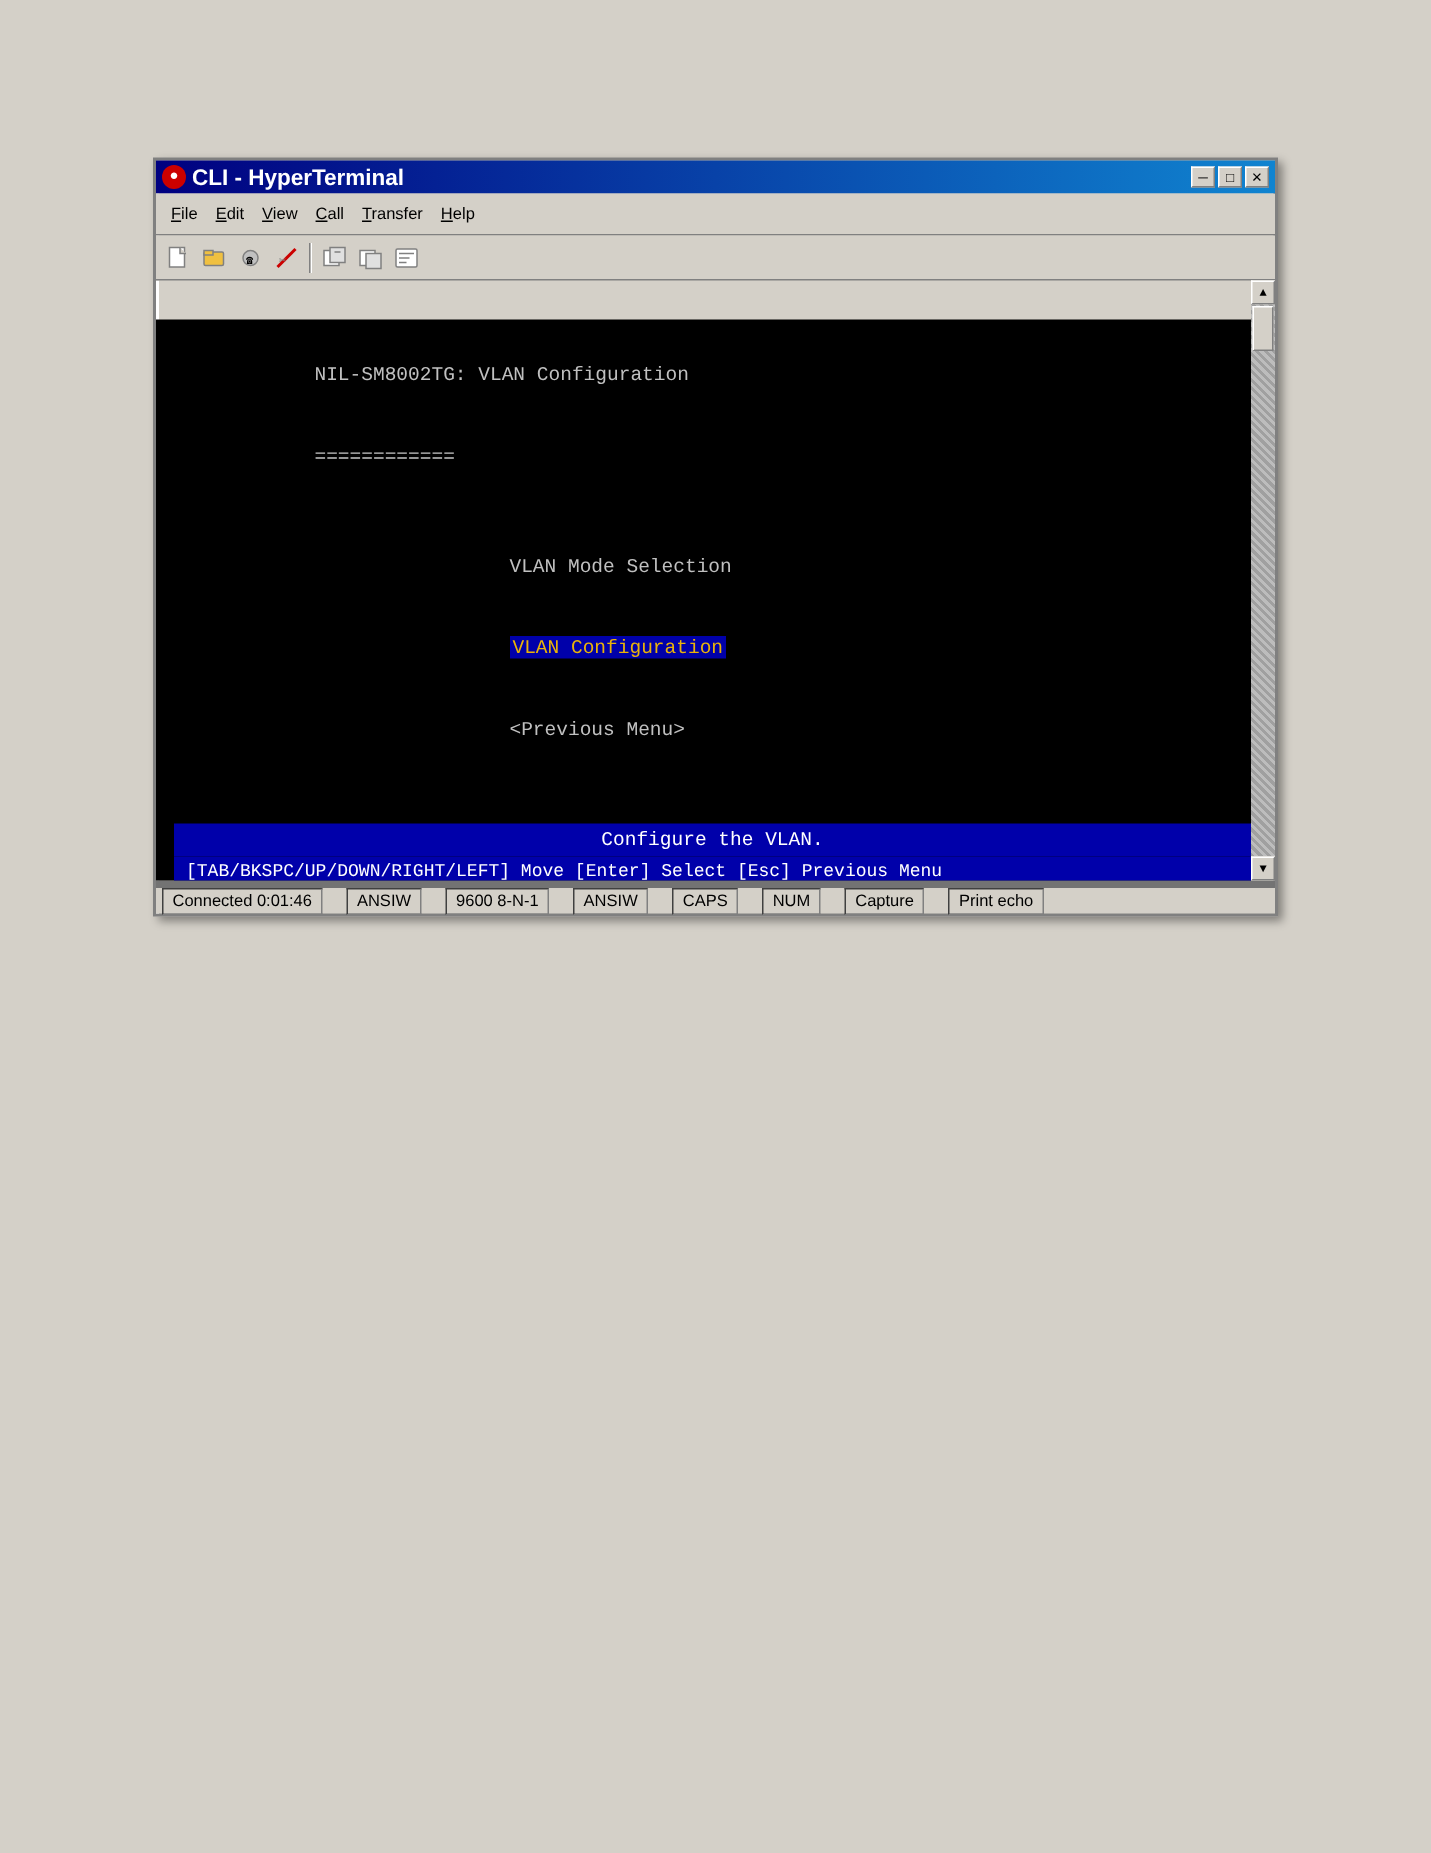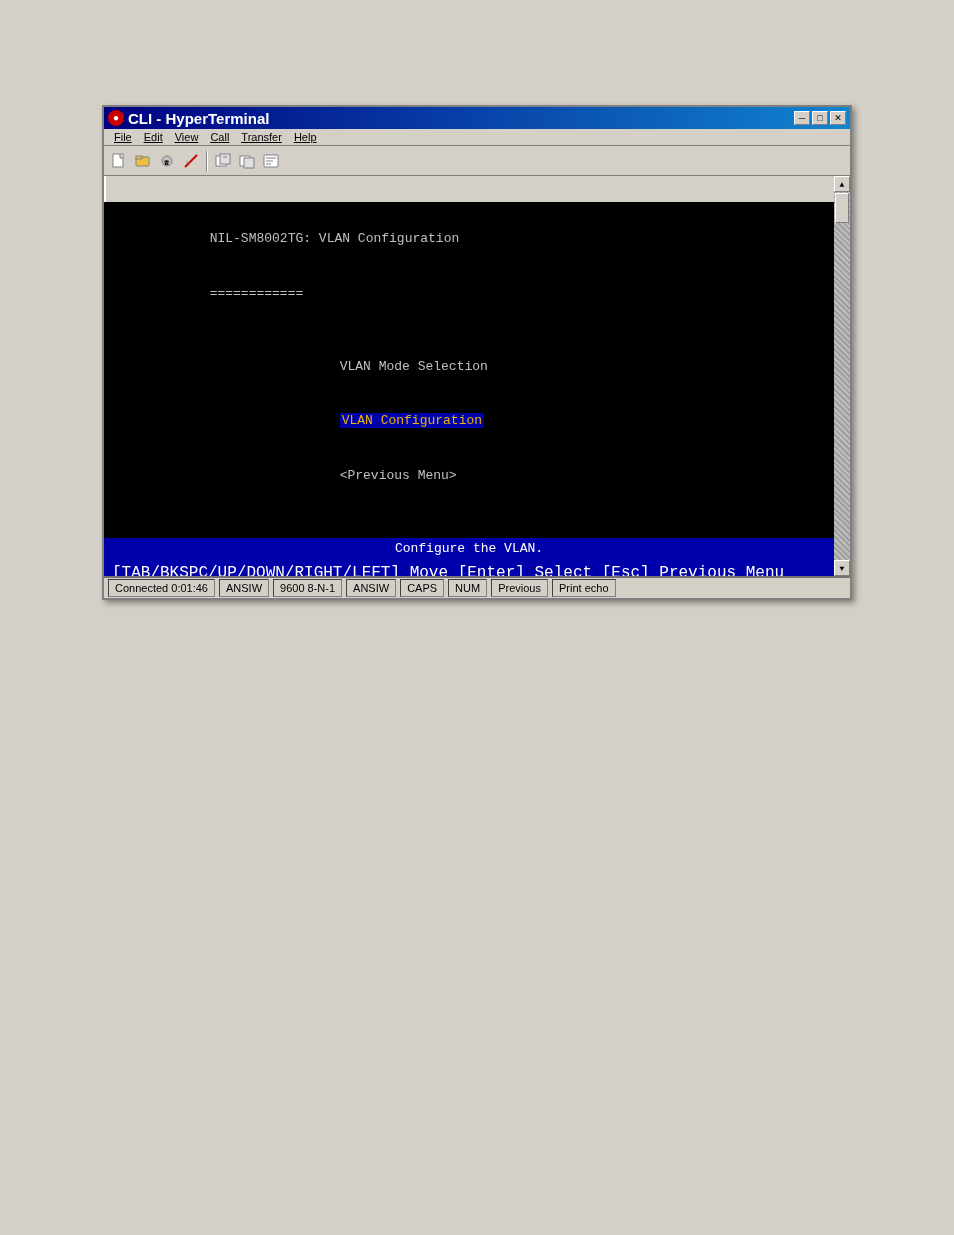--- a/index.html
+++ b/index.html
@@ -74,26 +74,25 @@
       font-size: 9px;
       cursor: pointer;
       font-family: 'Marlett', 'Arial', sans-serif;
       color: #000;
     }
     .title-btn.close-btn {
       background: #d4d0c8;
     }
     .menu-bar {
       background: #d4d0c8;
-      height: 17px;
+      height: 28px;
       display: flex;
       align-items: center;
       padding: 0 4px;
       border-bottom: 1px solid #808080;
-      text-decoration: underline;
     }
     .menu-item {
       font-size: 11px;
       font-family: 'Tahoma', 'Arial', sans-serif;
       padding: 2px 6px;
       cursor: pointer;
       color: #000;
     }
     .menu-item span {
       text-decoration: underline;
@@ -148,36 +147,36 @@
       white-space: pre;
     }
     .term-highlight {
       background: #0000aa;
       color: #eab308;
       padding: 0 2px;
     }
     .term-status-bar {
       position: absolute;
       bottom: 0;
-      left: 0;
+      left: 12px;
       right: 0;
       height: 38px;
     }
     .term-info-line {
       background: #0000aa;
       color: #ffffff;
       font-size: 13px;
       padding: 2px 8px;
       text-align: center;
       line-height: 1.4;
     }
     .term-nav-line {
       background: #0000aa;
       color: #ffffff;
-      font-size: 16px;
+      font-size: 12px;
       padding: 2px 8px;
       line-height: 1.4;
     }
     .scrollbar {
       width: 16px;
       background: #d4d0c8;
       display: flex;
       flex-direction: column;
       align-items: center;
     }
@@ -214,25 +213,25 @@
       border: 1px solid #808080;
       border-top-color: #fff;
       border-left-color: #fff;
       margin: 1px auto;
     }
     .status-bar {
       background: #d4d0c8;
       height: 22px;
       display: flex;
       align-items: center;
-      border-top: 2px solid #737373;
+      border-top: 5px solid #737373;
       padding: 0 4px;
       font-size: 11px;
       font-family: 'Tahoma', 'Arial', sans-serif;
-      gap: 4px;
+      gap: 16px;
     }
     .status-section {
       border: 1px solid #808080;
       border-top-color: #404040;
       border-left-color: #404040;
       padding: 1px 6px;
       height: 18px;
       display: flex;
       align-items: center;
       font-size: 11px;
@@ -353,17 +352,17 @@
       </div>
     </div>
 
     <div class="status-bar">
       <div class="status-section wide">Connected 0:01:46</div>
       <div class="status-section">ANSIW</div>
       <div class="status-section">9600 8-N-1</div>
       <div class="status-section">ANSIW</div>
       <div class="status-section">CAPS</div>
       <div class="status-section">NUM</div>
-      <div class="status-section">Previous</div>
+      <div class="status-section">Capture</div>
       <div class="status-section">Print echo</div>
     </div>
   </div>
 </div>
 
 </body></html>

